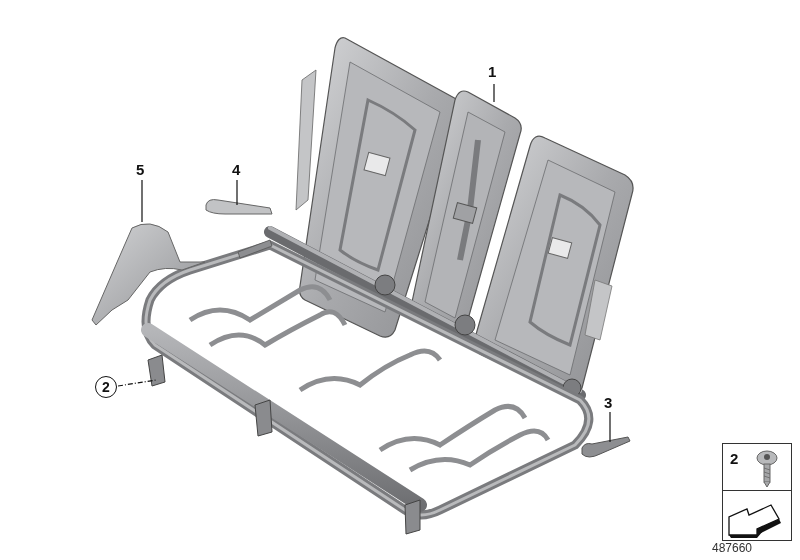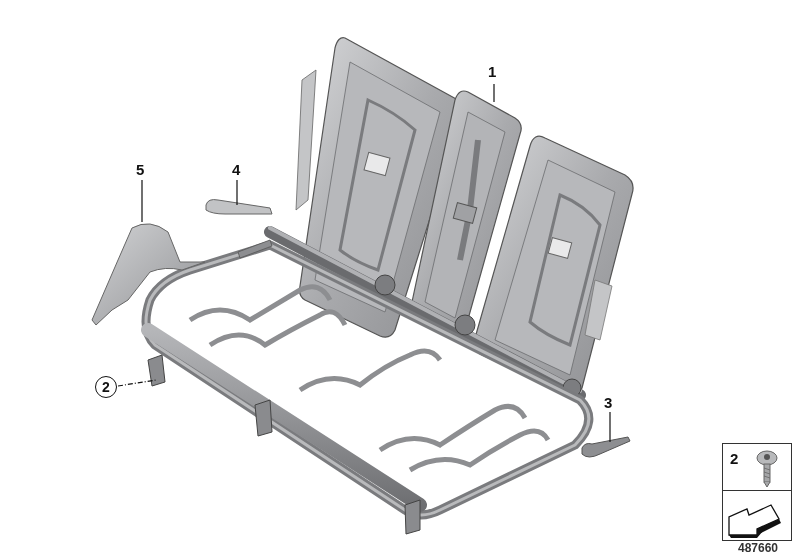--- a/index.html
+++ b/index.html
@@ -4,21 +4,21 @@
 <style>
   html,body{margin:0;padding:0;background:#ffffff;}
   body{width:800px;height:560px;position:relative;overflow:hidden;font-family:"Liberation Sans",sans-serif;}
   .canvas{position:absolute;left:0;top:0;width:800px;height:560px;}
   .callout{position:absolute;font-family:"Liberation Sans",sans-serif;font-weight:bold;font-size:15px;color:#111;line-height:1;}
   .circle-callout{position:absolute;width:20px;height:20px;border:1.6px solid #111;border-radius:50%;text-align:center;font-weight:bold;font-size:14px;line-height:20px;color:#111;background:#fff;}
   .legend-box{position:absolute;left:722px;top:443px;width:68px;height:96px;border:1px solid #333;background:#fff;}
   .legend-top{position:absolute;left:0;top:0;width:68px;height:46px;border-bottom:1px solid #333;}
   .legend-num{position:absolute;left:7px;top:6px;font-weight:bold;font-size:15px;color:#111;}
   .legend-bottom{position:absolute;left:0;top:47px;width:68px;height:49px;}
-  .diagram-id{position:absolute;left:738px;top:541px;font-size:12px;color:#333;font-weight:bold;}
+  .diagram-id{position:absolute;left:712px;top:541px;font-size:12px;color:#333;}
 </style>
 </head>
 <body>
 
 <div class="canvas">
   <svg width="800" height="560" viewBox="0 0 800 560">
     <defs>
       <linearGradient id="gBack" x1="0" y1="0" x2="1" y2="1">
         <stop offset="0" stop-color="#d6d7d9"></stop>
         <stop offset="0.5" stop-color="#a9aaad"></stop>

